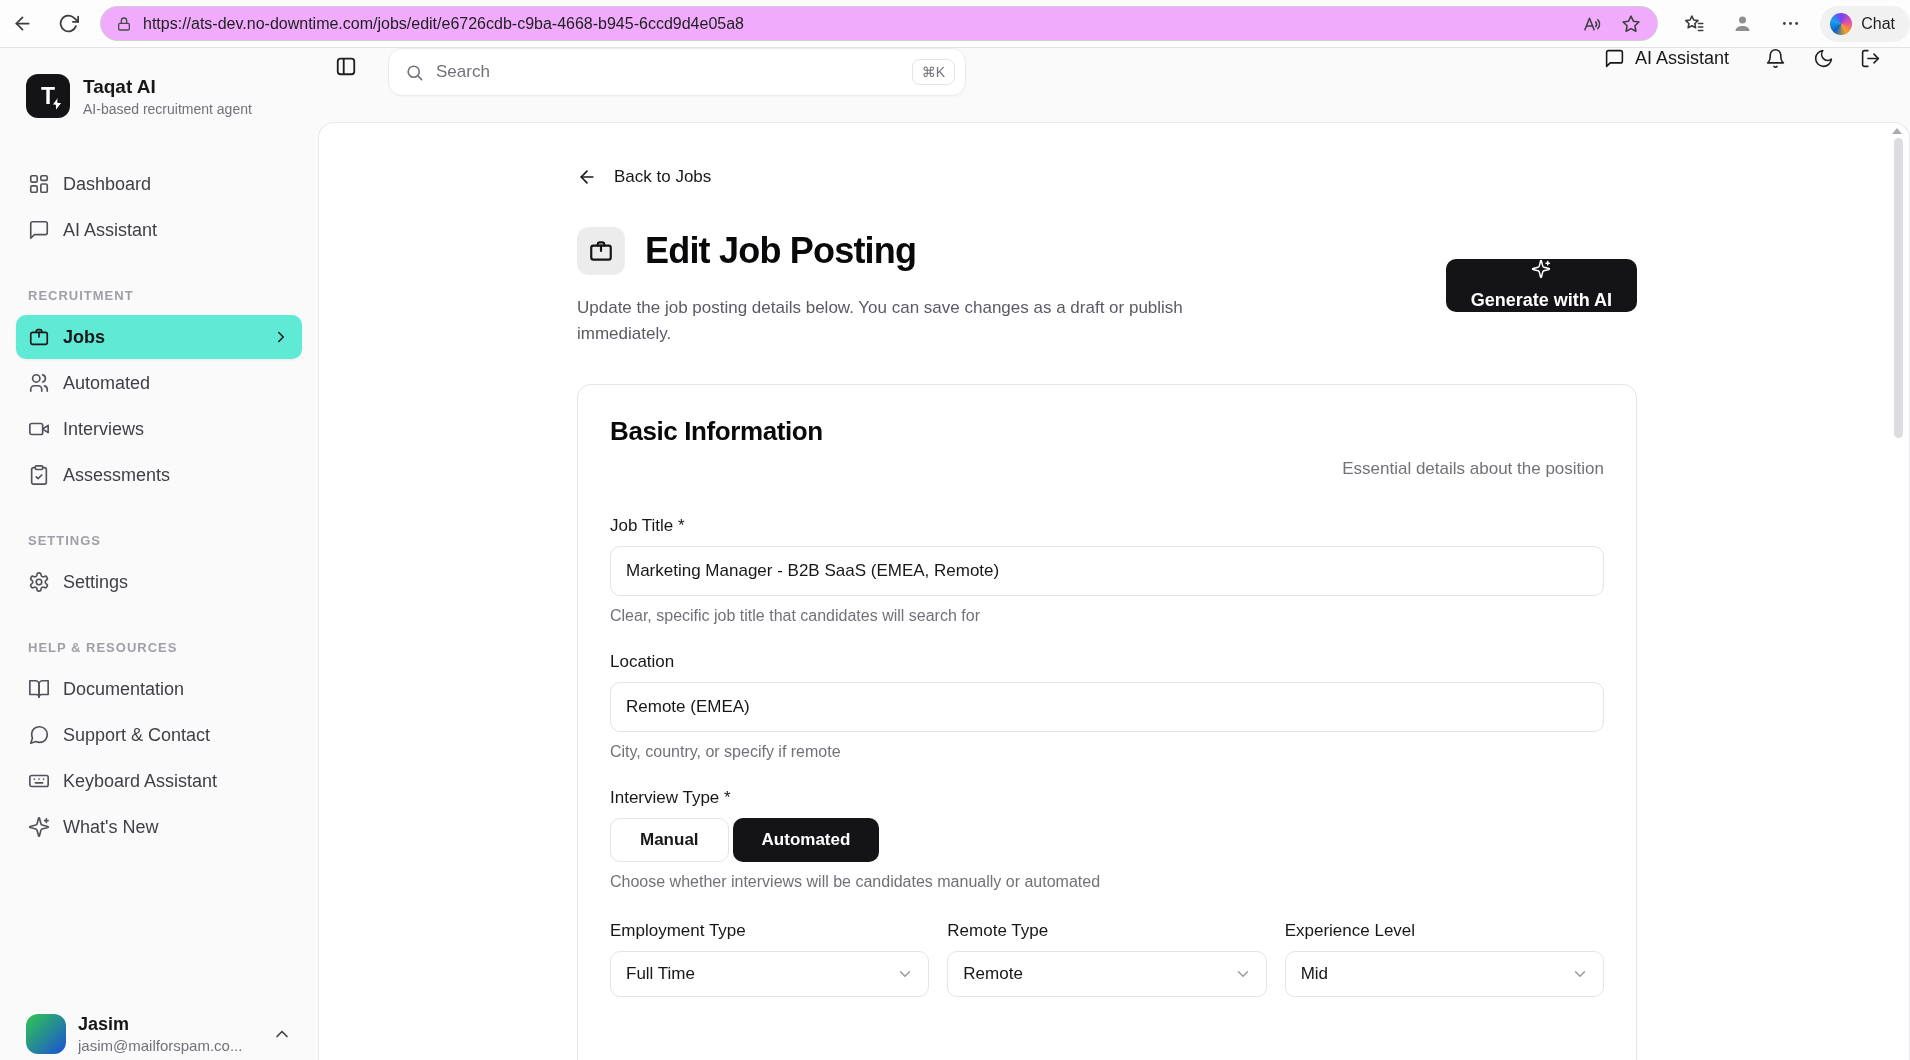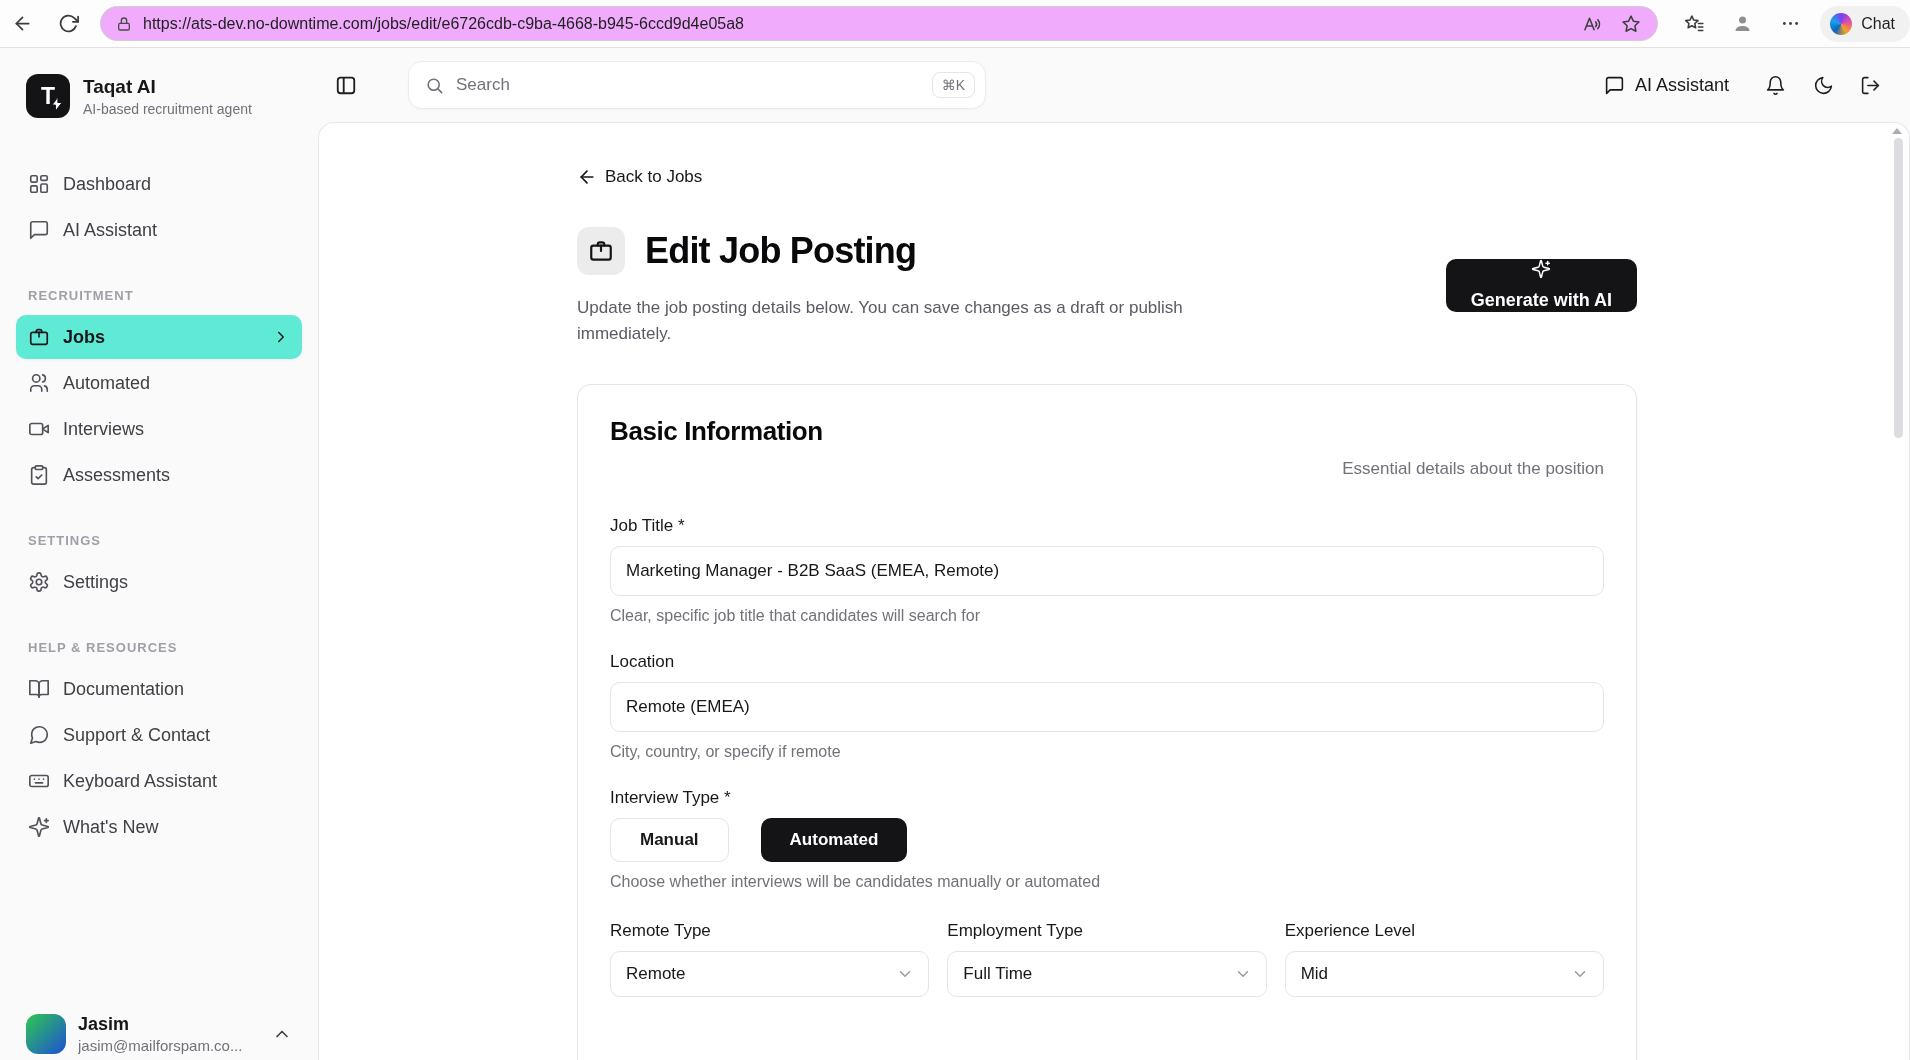--- a/index.html
+++ b/index.html
@@ -42,21 +42,21 @@
   .nav-item .chev { margin-left:auto; width:18px; height:18px; color:#52525b; }
   .sec-title { font-size:13px; font-weight:700; letter-spacing:1px; color:#9f9fa8; padding-left:12px; margin:34px 0 12px; }
   .user-row { margin-top:auto; display:flex; align-items:center; gap:12px; padding:8px 10px 2px; cursor:pointer; }
   .user-avatar { width:40px; height:40px; border-radius:12px; background:linear-gradient(135deg,#2fc84f,#1d4fd8); flex-shrink:0; }
   .user-name { font-size:18px; font-weight:700; color:#18181b; }
   .user-email { font-size:15px; color:#71717a; margin-top:2px; max-width:180px; white-space:nowrap; overflow:hidden; }
   .chev-up { margin-left:auto; width:20px; height:20px; color:#3f3f46; }
 
   
   .main { flex:1; min-width:0; display:flex; flex-direction:column; }
-  .topbar { height:74px; display:flex; align-items:center; padding:0 29px 0 10px;gap:20px; }
+  .topbar { height:74px; display:flex; align-items:flex-start; padding:0 29px 0 10px; }
   .toggle-btn { width:36px; height:36px; display:flex; align-items:center; justify-content:center; color:#1f1f23; cursor:pointer; }
   .toggle-btn svg { width:22px; height:22px; }
   .searchbox { margin-left:24px; width:578px; height:48px; background:#fff; border:1px solid #ececf0; border-radius:14px; display:flex; align-items:center; padding:0 10px 0 16px; box-shadow:0 1px 2px rgba(0,0,0,.03); }
   .searchbox svg { width:19px; height:19px; color:#71717a; margin-right:12px; flex-shrink:0; }
   .searchbox input { flex:1; border:none; outline:none; font-size:17px; color:#18181b; font-family:inherit; background:transparent; }
   .searchbox input::placeholder { color:#71717a; }
   .kbd { border:1px solid #e4e4e7; border-radius:8px; padding:4px 9px; font-size:14px; color:#71717a; background:#fff; }
   .topbar-right { margin-left:auto; display:flex; align-items:center; }
   .ai-btn { display:flex; align-items:center; gap:10px; font-size:18px; font-weight:500; color:#18181b; cursor:pointer; }
   .ai-btn svg { width:21px; height:21px; }
@@ -64,41 +64,41 @@
   .icon-btn svg { width:21px; height:21px; }
   .bell-b { margin-left:36px; }
   .moon-b { margin-left:27px; }
   .out-b { margin-left:26px; }
 
   
   .panel { flex:1; background:#fff; border:1px solid #e8e8ec; border-bottom:none; border-radius:16px 16px 0 0; position:relative; overflow:hidden; }
   .scroll-arrow { position:absolute; top:5px; right:7px; width:0; height:0; border-left:5px solid transparent; border-right:5px solid transparent; border-bottom:6px solid #ababb2; }
   .scroll-thumb { position:absolute; top:15px; right:6px; width:9px; height:300px; border-radius:5px; background:#dcdce1; }
   .content { margin-left:258px; width:1060px; }
-  .back-row { padding-top:44px; display:flex; align-items:center; gap:8px; font-size:17px; font-weight:500; color:#18181b; cursor:pointer; width:fit-content; }
+  .back-row { padding-top:44px; display:flex; align-items:center; gap:17px; font-size:17px; font-weight:500; color:#18181b; cursor:pointer; width:fit-content; }
   .back-row svg { width:20px; height:20px; }
   .header-row { margin-top:40px; display:flex; justify-content:space-between; align-items:flex-start; }
   .title-line { display:flex; align-items:center; gap:20px; }
   .page-icon-box { width:48px; height:48px; border-radius:12px; background:#ececec; display:flex; align-items:center; justify-content:center; }
   .page-icon-box svg { width:26px; height:26px; color:#141417; }
   h1 { font-size:36px; font-weight:700; letter-spacing:-0.8px; color:#09090b; }
   .page-sub { margin-top:20px; font-size:17px; line-height:1.5; color:#5b5b66; max-width:700px; }
   .gen-btn { margin-top:32px; height:53px; padding:0 25px; background:#141417; color:#fff; border-radius:10px; display:flex; align-items:center; gap:11px; font-size:18px; font-weight:600; cursor:pointer; flex-shrink:0; border:none; font-family:inherit;flex-direction:column; }
   .gen-btn svg { width:20px; height:20px; }
 
   
   .card { margin-top:38px; border:1px solid #e5e5ea; border-radius:14px; padding:31px 32px 150px; box-shadow:0 1px 2px rgba(0,0,0,.04); background:#fff; }
   .card h2 { font-size:26px; font-weight:700; letter-spacing:-0.4px; color:#09090b; }
   .card-sub { margin-top:12px; font-size:17px; color:#71717a;text-align:right; }
   .fgroup { margin-top:27px; }
   .fgroup.first { margin-top:37px; }
   .flabel { font-size:17px; font-weight:500; color:#18181b; margin-bottom:10px; }
   .tinput { width:100%; height:50px; border:1px solid #e4e4e7; border-radius:10px; padding:0 15px; font-size:17px; color:#18181b; font-family:inherit; background:#fff; outline:none; }
   .fhelp { margin-top:11px; font-size:16px; color:#71717a; }
-  .seg-row { display:flex; gap:32px; margin-top:2px; }
+  .seg-row { display:flex; gap:4px; margin-top:2px; }
   .seg { height:44px; padding:0 29px; border-radius:10px; font-size:17px; font-weight:600; display:flex; align-items:center; justify-content:center; cursor:pointer; font-family:inherit; }
   .seg.outline { background:#fff; border:1px solid #e4e4e7; color:#18181b; }
   .seg.solid { background:#141417; border:none; color:#fff; }
   .triple { display:flex; gap:18px; margin-top:30px; }
   .tcol { flex:1; min-width:0; }
   .select { height:46px; border:1px solid #e4e4e7; border-radius:10px; background:#fff; display:flex; align-items:center; justify-content:space-between; padding:0 14px 0 15px; font-size:17px; color:#18181b; cursor:pointer; }
   .select svg { width:18px; height:18px; color:#9a9aa3; }
 </style>
 </head>
 <body>
@@ -385,32 +385,32 @@
             <div class="flabel">Interview Type *</div>
             <div class="seg-row">
               <button class="seg outline">Manual</button>
               <button class="seg solid">Automated</button>
             </div>
             <div class="fhelp">Choose whether interviews will be candidates manually or automated</div>
           </div>
 
           <div class="triple">
             <div class="tcol">
-              <div class="flabel">Remote Type</div>
+              <div class="flabel">Employment Type</div>
               <div class="select">
-                <span>Remote</span>
+                <span>Full Time</span>
                 <svg viewBox="0 0 24 24" fill="none" stroke="currentColor" stroke-width="2" stroke-linecap="round" stroke-linejoin="round">
                     <polyline points="6 9 12 15 18 9"></polyline>
                   </svg>
               </div>
             </div>
             <div class="tcol">
-              <div class="flabel">Employment Type</div>
+              <div class="flabel">Remote Type</div>
               <div class="select">
-                <span>Full Time</span>
+                <span>Remote</span>
                 <svg viewBox="0 0 24 24" fill="none" stroke="currentColor" stroke-width="2" stroke-linecap="round" stroke-linejoin="round">
                     <polyline points="6 9 12 15 18 9"></polyline>
                   </svg>
               </div>
             </div>
             <div class="tcol">
               <div class="flabel">Experience Level</div>
               <div class="select">
                 <span>Mid</span>
                 <svg viewBox="0 0 24 24" fill="none" stroke="currentColor" stroke-width="2" stroke-linecap="round" stroke-linejoin="round">

